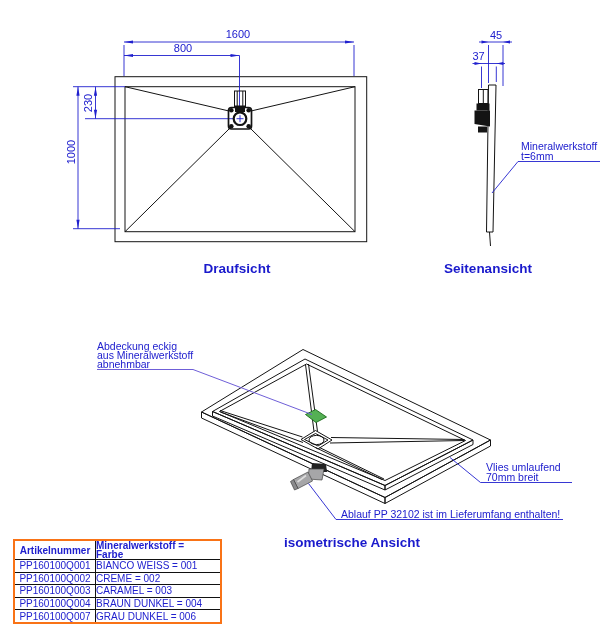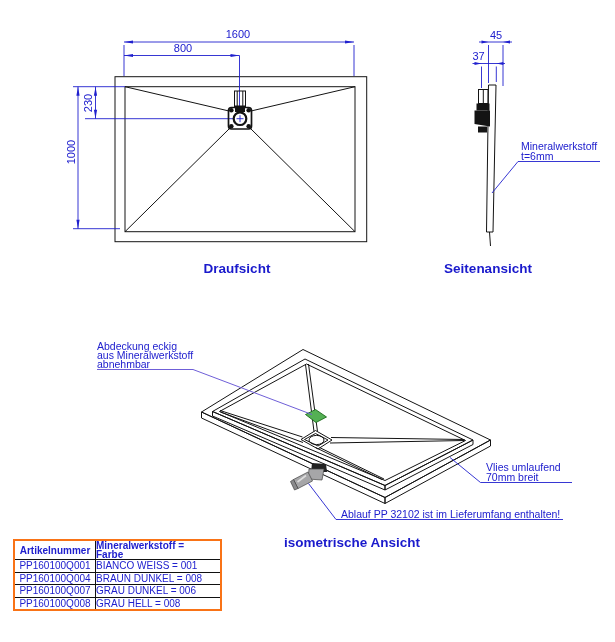--- a/index.html
+++ b/index.html
@@ -209,27 +209,31 @@
     <td class="c-col" style="text-align:left;">
       <div>Mineralwerkstoff =</div>
       <div>Farbe</div>
     </td>
   </tr>
   <tr class="row">
     <td class="c-art">PP160100Q001</td>
     <td class="c-col">BIANCO WEISS = 001</td>
   </tr>
   <tr class="row">
+    <td class="c-art">PP160100Q002</td>
+    <td class="c-col">CREME = 002</td>
+  </tr>
+  <tr class="row">
+    <td class="c-art">PP160100Q003</td>
+    <td class="c-col">CARAMEL = 003</td>
+  </tr>
+  <tr class="row">
     <td class="c-art">PP160100Q004</td>
-    <td class="c-col">BRAUN DUNKEL = 008</td>
+    <td class="c-col">BRAUN DUNKEL = 004</td>
   </tr>
   <tr class="row">
     <td class="c-art">PP160100Q007</td>
     <td class="c-col">GRAU DUNKEL = 006</td>
   </tr>
-  <tr class="row">
-    <td class="c-art">PP160100Q008</td>
-    <td class="c-col">GRAU HELL = 008</td>
-  </tr>
 </tbody>
     </table>
 
 </div>
 
 </body></html>

